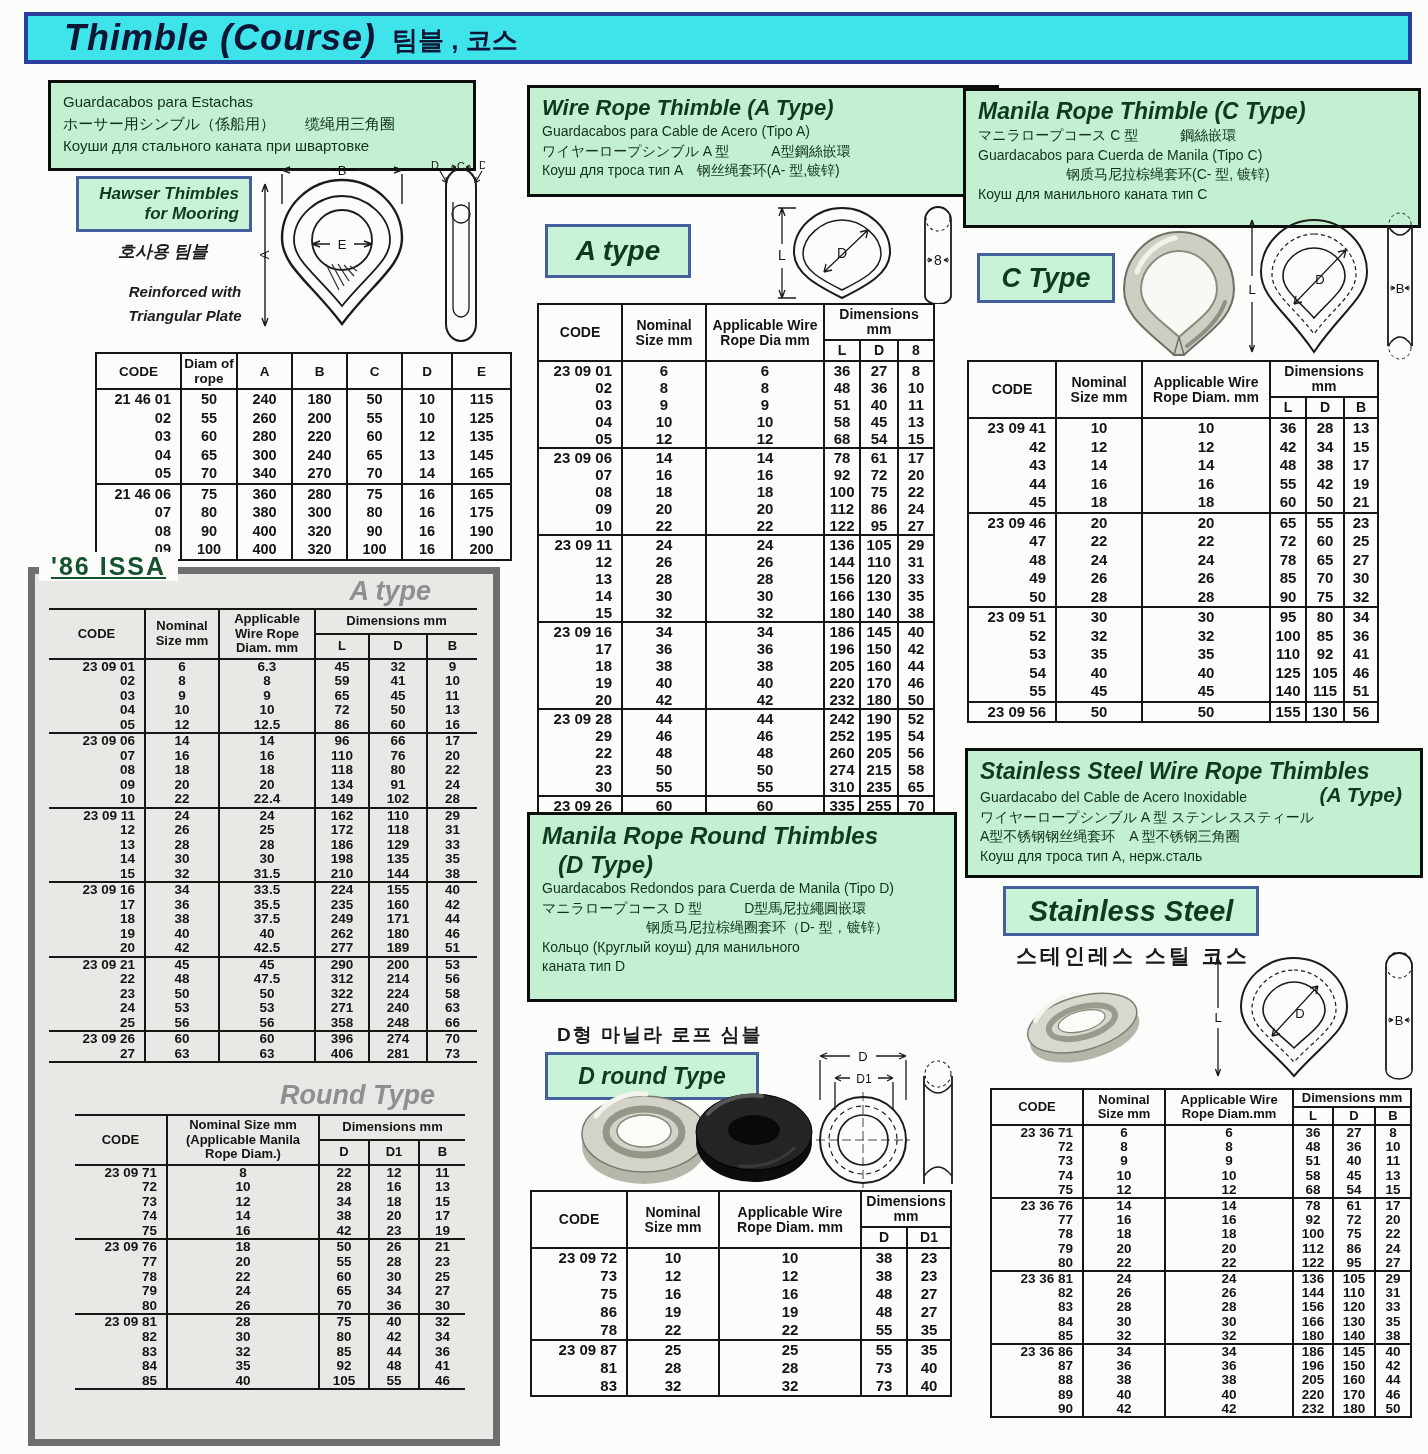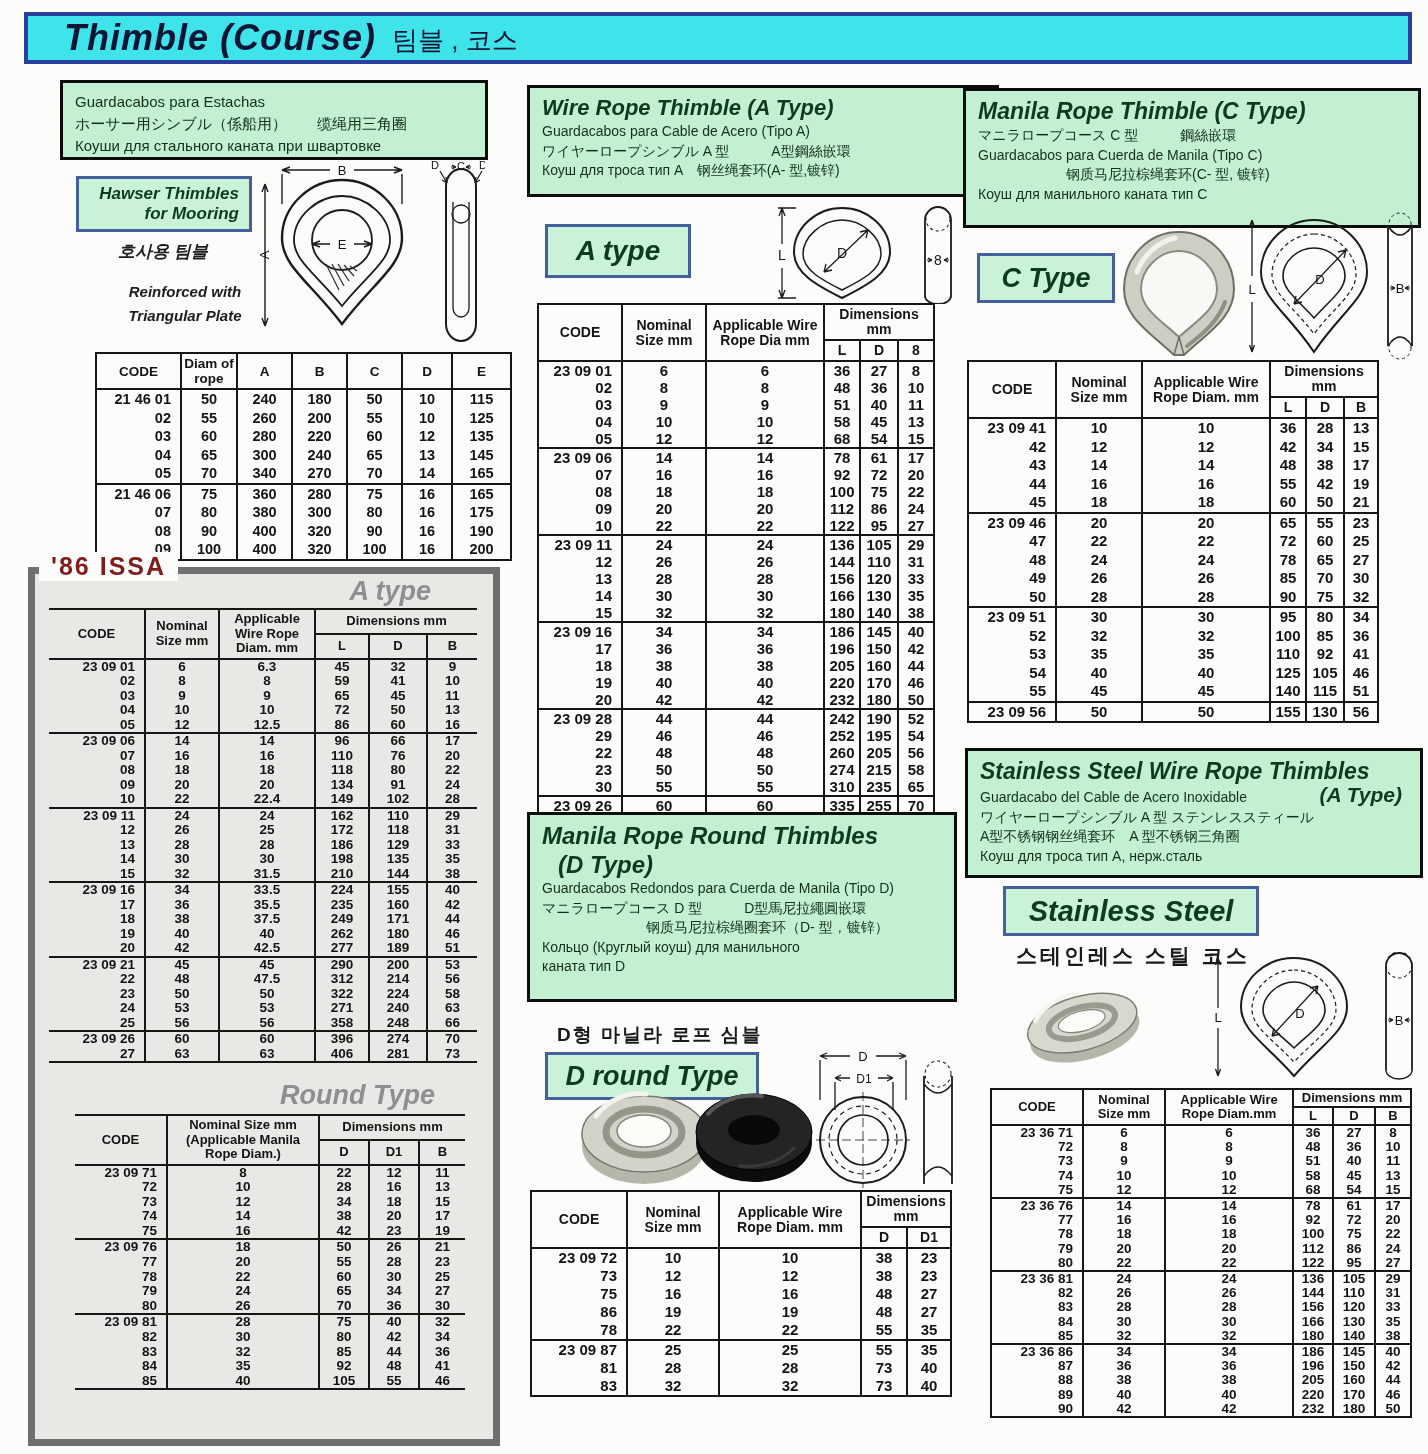--- a/index.html
+++ b/index.html
@@ -8,55 +8,55 @@
     background:#fcfcfa; overflow:hidden;
     font-family:"Liberation Sans", sans-serif; color:#151515;
   }
   
   .titlebar {
     position:absolute; left:24px; top:12px; width:1388px; height:52px;
     background:var(--title-bg,#3fe3ea); border:4px solid var(--title-border,#2b3f9f);
     box-sizing:border-box; display:flex; align-items:center;
   }
   .titlebar .en { font-style:italic; font-weight:bold; font-size:36px; color:#0e1535; padding-left:36px; letter-spacing:1px; }
-  .titlebar .kr { font-weight:normal; font-size:26px; color:#0e1535; margin-left:16px; padding-top:4px;text-align:center; }
+  .titlebar .kr { font-weight:bold; font-size:26px; color:#0e1535; margin-left:16px; padding-top:4px;text-align:center; }
 
   
   .gbox {
     position:absolute; background:var(--green-box-bg,#c3f0d0);
     border:3px solid var(--green-box-border,#0d0d0d); box-sizing:border-box;
     padding:6px 12px;
   }
   .gtitle { font-style:italic; font-weight:bold; color:var(--heading-green,#0c3b20); }
   .t22 { font-size:22px; line-height:28px; }
   .gline { color:#13301c; font-size:14px; line-height:19.5px; font-weight:500; }
   .bluebox {
     position:absolute; background:var(--label-box-bg,#c9f2d6);
     border:3px solid var(--label-box-border,#44619e); box-sizing:border-box;
     display:flex; align-items:center; justify-content:center;
   }
   .bluebox .lbl { font-style:italic; font-weight:bold; color:var(--heading-green,#0c3b20); }
 
   
-  #intro-box { left:60px; top:80px; width:428px; height:80px; padding-top:8px; }
+  #intro-box { left:48px; top:80px; width:428px; height:91px; padding-top:8px; }
   #intro-box .gline { font-size:15px; line-height:22px; }
   #hawser-label { left:76px; top:176px; width:176px; height:56px; }
   #hawser-label .lbl { font-size:17px; line-height:20px; text-align:right; width:100%; padding-right:10px; }
   #hawser-kor { position:absolute; left:118px; top:240px; font-size:17px; font-weight:bold; font-style:italic; color:#1c1c1c; }
   #hawser-note { position:absolute; left:100px; top:280px; width:170px; text-align:center; font-style:italic; font-weight:bold; font-size:15px; line-height:24px; color:#1c1c1c; }
 
   
   .issa {
     position:absolute; left:28px; top:567px; width:472px; height:879px;
     background:var(--issa-bg,#e8e8e5); border:7px solid var(--issa-border,#6f6f6d);
     box-sizing:border-box;
   }
   .issa-label {
     position:absolute; top:-22px; left:4px; background:#fcfcfa;
-    padding:0 12px; font-size:25px; font-weight:bold; color:#7f1d1d; letter-spacing:2px;
+    padding:0 12px; font-size:25px; font-weight:bold; color:#14532d; letter-spacing:2px;text-decoration:underline;
   }
   .graytitle { position:absolute; font-style:italic; font-weight:bold; color:var(--gray-heading,#8f8f8d); font-size:27px; }
   #issa-atype-heading { top:2px; right:62px; }
   #issa-round-heading { top:506px; right:58px; }
 
   
   table.dtable { position:absolute; border-collapse:collapse; table-layout:fixed; border:2.5px solid var(--ink,#161616); }
   table.dtable th, table.dtable td { box-sizing:border-box; padding:0 3px; text-align:center; color:#141414; overflow:hidden; }
   table.dtable th { border:2px solid var(--ink,#161616); font-weight:bold; }
   table.dtable td { border-left:2px solid var(--ink,#161616); border-right:2px solid var(--ink,#161616); border-top:0; border-bottom:0; font-weight:bold; }
@@ -97,21 +97,21 @@
 
   
   #a-green { left:527px; top:85px; width:472px; height:112px; }
   #a-label { left:545px; top:224px; width:146px; height:54px; }
   #a-label .lbl { font-size:28px; }
   #d-green { left:527px; top:812px; width:430px; height:190px; }
   #d-green .gtitle { font-size:24px; line-height:29px; }
   #d-green .ind { padding-left:16px; }
   #d-kor { position:absolute; left:557px; top:1022px; font-size:19px; font-weight:bold; color:#1a1a1a; letter-spacing:2px; }
   #d-label { left:545px; top:1052px; width:214px; height:48px; }
-  #d-label .lbl { font-size:27px;text-align:right; }
+  #d-label .lbl { font-size:23px;text-align:right; }
 
   
   #c-green { left:963px; top:88px; width:458px; height:140px; }
   #c-green .gtitle { font-size:23px; line-height:29px; }
   #c-label { left:977px; top:253px; width:138px; height:50px; }
   #c-label .lbl { font-size:27px; }
   #ss-green { left:965px; top:748px; width:458px; height:130px; }
   #ss-green .gtitle { font-size:23px; line-height:28px; }
   .ssl2 { display:flex; justify-content:space-between; align-items:baseline; }
   .atype-big { font-style:italic; font-weight:bold; font-size:21px; color:#0c3b20; padding-right:6px; }

